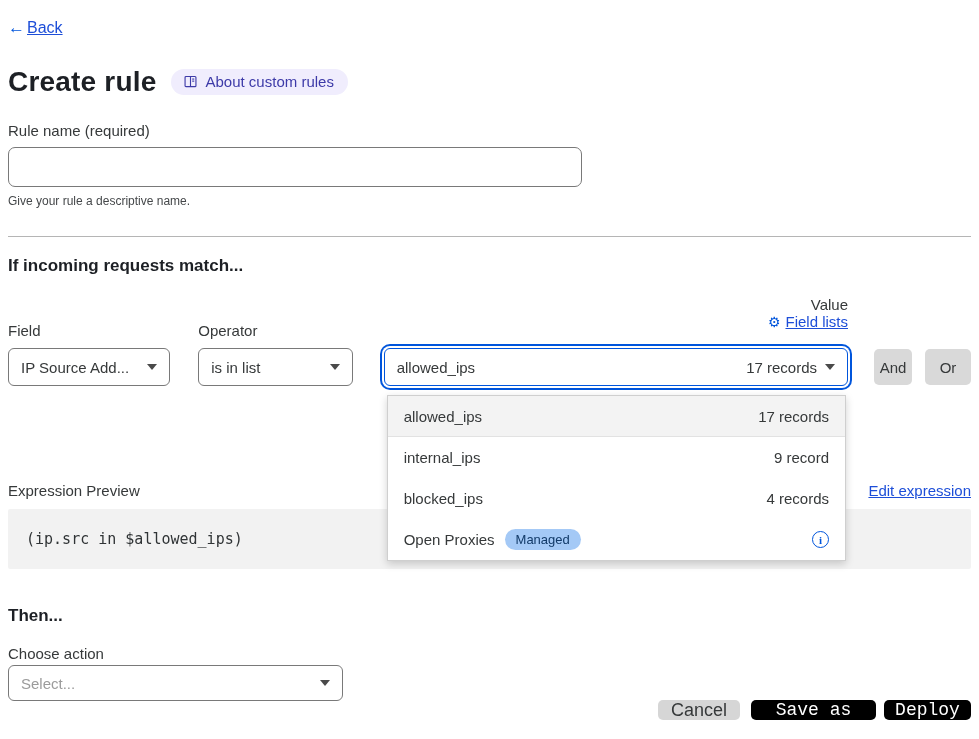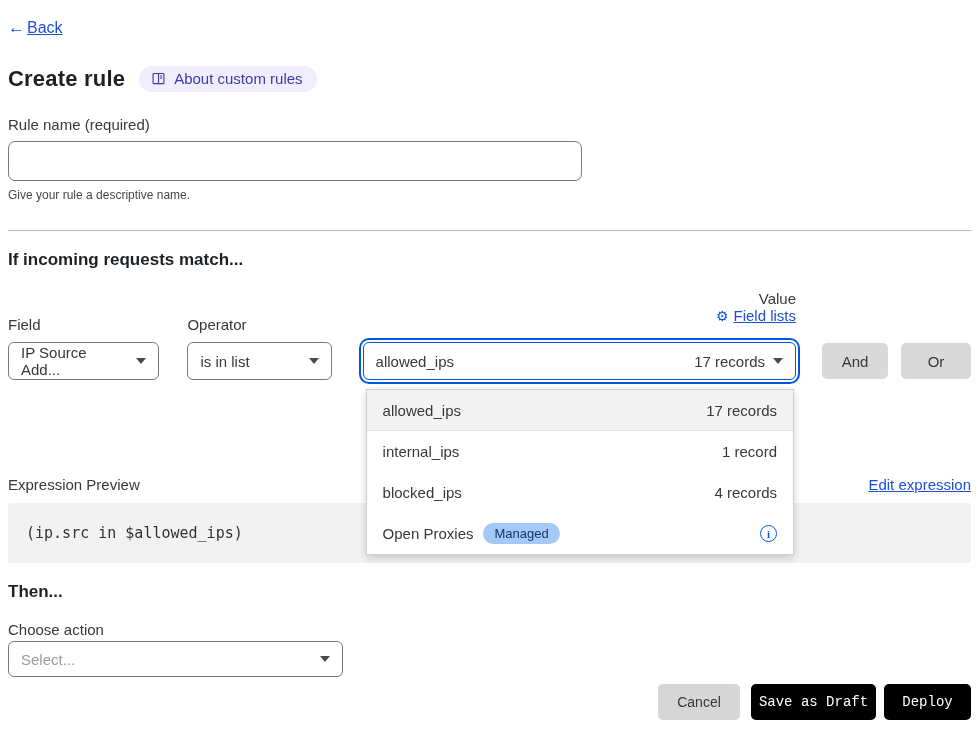--- a/index.html
+++ b/index.html
@@ -11,21 +11,21 @@
     padding:0 8px; overflow:hidden; position:relative;
   }
   a, .link { color:#1d4ed8; text-decoration:underline; cursor:pointer; }
 
   
   .back-row { margin-top:18px; font-size:16px; display:flex; align-items:center; }
   .back-arrow { color:#0055dc; text-decoration:none; margin-right:2px; font-size:17px; }
 
   
   .header-row { margin-top:28px; display:flex; align-items:center; gap:14px; }
-  .page-title { font-size:22px; font-weight:700; color:#1d2025; letter-spacing:.2px; }
+  .page-title { font-size:28px; font-weight:700; color:#1d2025; letter-spacing:.2px; }
   .about-badge {
     background:#f0edfd; color:#3d3aa8; border-radius:14px;
     padding:4px 14px 5px 12px; font-size:15px;
     display:inline-flex; align-items:center; gap:8px; cursor:pointer;
   }
   .book-icon svg { display:block; }
 
   
   .field-label { margin-top:24px; font-size:15px; color:#36393a; }
   .rulename-input {
@@ -62,22 +62,22 @@
     box-shadow:0 0 0 2px #ffffff, 0 0 0 4px #0055dc;
   }
   .select-meta { color:#36393a; margin-left:auto; }
   .placeholder { color:#9b9b9b; }
 
   .andor { display:flex; align-items:flex-end; }
   .btn-gray {
     background:#d9d9d9; color:#36393a; border:none; border-radius:5px;
     font:inherit; font-size:15px; cursor:pointer; height:36px;
   }
-  .and-btn { width:66px; margin-left:10px; margin-bottom:1px; }
-  .or-btn  { width:70px; margin-left:13px; margin-bottom:1px; }
+  .and-btn { width:38px; margin-left:10px; margin-bottom:1px; }
+  .or-btn  { width:46px; margin-left:13px; margin-bottom:1px; }
 
   
   .dropdown-panel {
     position:absolute; top:calc(100% + 9px); left:3px; right:2px;
     background:#fff; border:1px solid #cfcfcf;
     box-shadow:0 3px 8px rgba(0,0,0,.18); z-index:20;
   }
   .dd-row {
     height:41px; display:flex; align-items:center; padding:0 16px;
     font-size:15px; color:#36393a; cursor:pointer; background:#fff;
@@ -96,27 +96,27 @@
   
   .expr-label-row { margin-top:96px; display:flex; justify-content:space-between; align-items:center; }
   .expr-label { font-size:15px; color:#36393a; }
   .expr-block {
     margin-top:10px; background:#f2f2f2; border-radius:2px; height:60px;
     display:flex; align-items:center; padding:0 18px;
   }
   .expr-code { font-family:"DejaVu Sans Mono","Liberation Mono",monospace; font-size:15px; color:#303436; }
 
   
-  .then-heading { margin-top:19px; }
+  .then-heading { margin-top:37px; }
   .action-label { margin-top:19px; }
   .action-select { margin-top:3px; width:335px; height:36px; }
 
   
   .footer-row { position:absolute; right:8px; bottom:19px; display:flex; align-items:center; }
-  .btn { border:none; border-radius:5px; font:inherit; font-size:14px; cursor:pointer; height:36px; }
+  .btn { border:none; border-radius:5px; font:inherit; font-size:18px; cursor:pointer; height:20px; }
   .cancel-btn { background:#d6d6d6; color:#36393a; width:82px; margin-right:11px; }
   .btn-blue { background:#000000; color:#ffffff;font-family:Liberation Mono, monospace; }
   .save-draft-btn { width:125px; margin-right:8px; }
   .deploy-btn { width:87px; }
 </style>
 </head>
 <body>
 
 <div class="back-row">
   <span class="back-arrow">←</span>
@@ -177,21 +177,21 @@
       <span class="chev"></span>
     </div>
 
     <div class="dropdown-panel">
       <div class="dd-row selected">
         <span class="dd-name">allowed_ips</span>
         <span class="dd-meta">17 records</span>
       </div>
       <div class="dd-row">
         <span class="dd-name">internal_ips</span>
-        <span class="dd-meta">1 record</span>
+        <span class="dd-meta">9 record</span>
       </div>
       <div class="dd-row">
         <span class="dd-name">blocked_ips</span>
         <span class="dd-meta">4 records</span>
       </div>
       <div class="dd-row">
         <span class="dd-name">Open Proxies</span>
         <span class="managed-pill">Managed</span>
         <span class="info-icon">i</span>
       </div>

